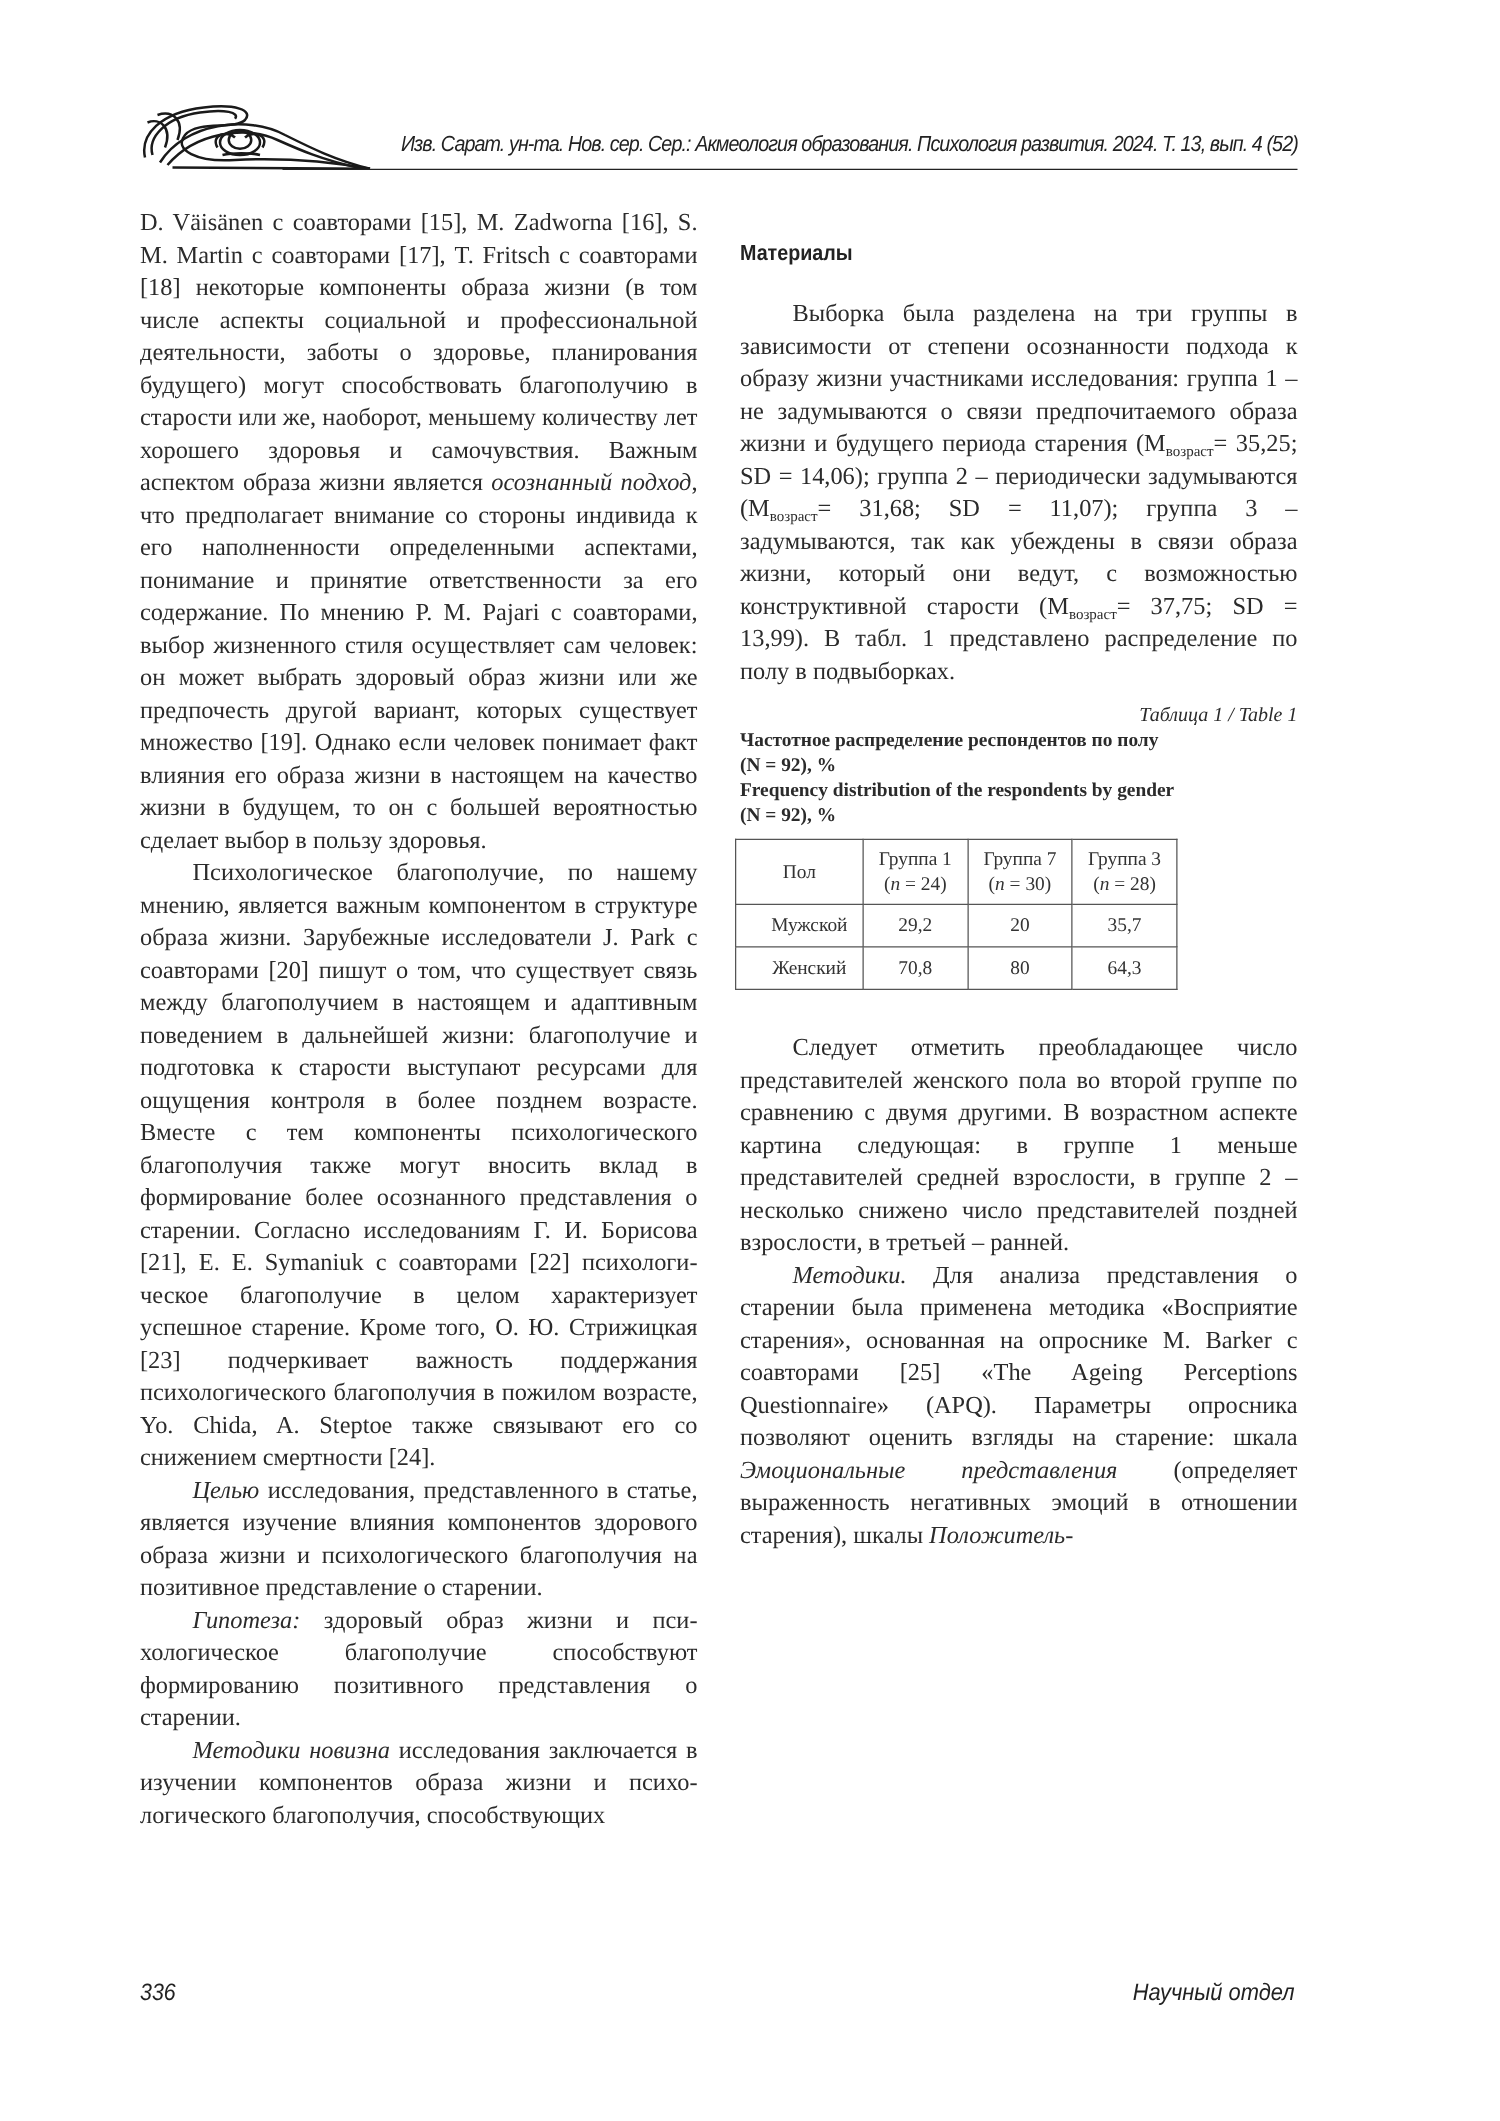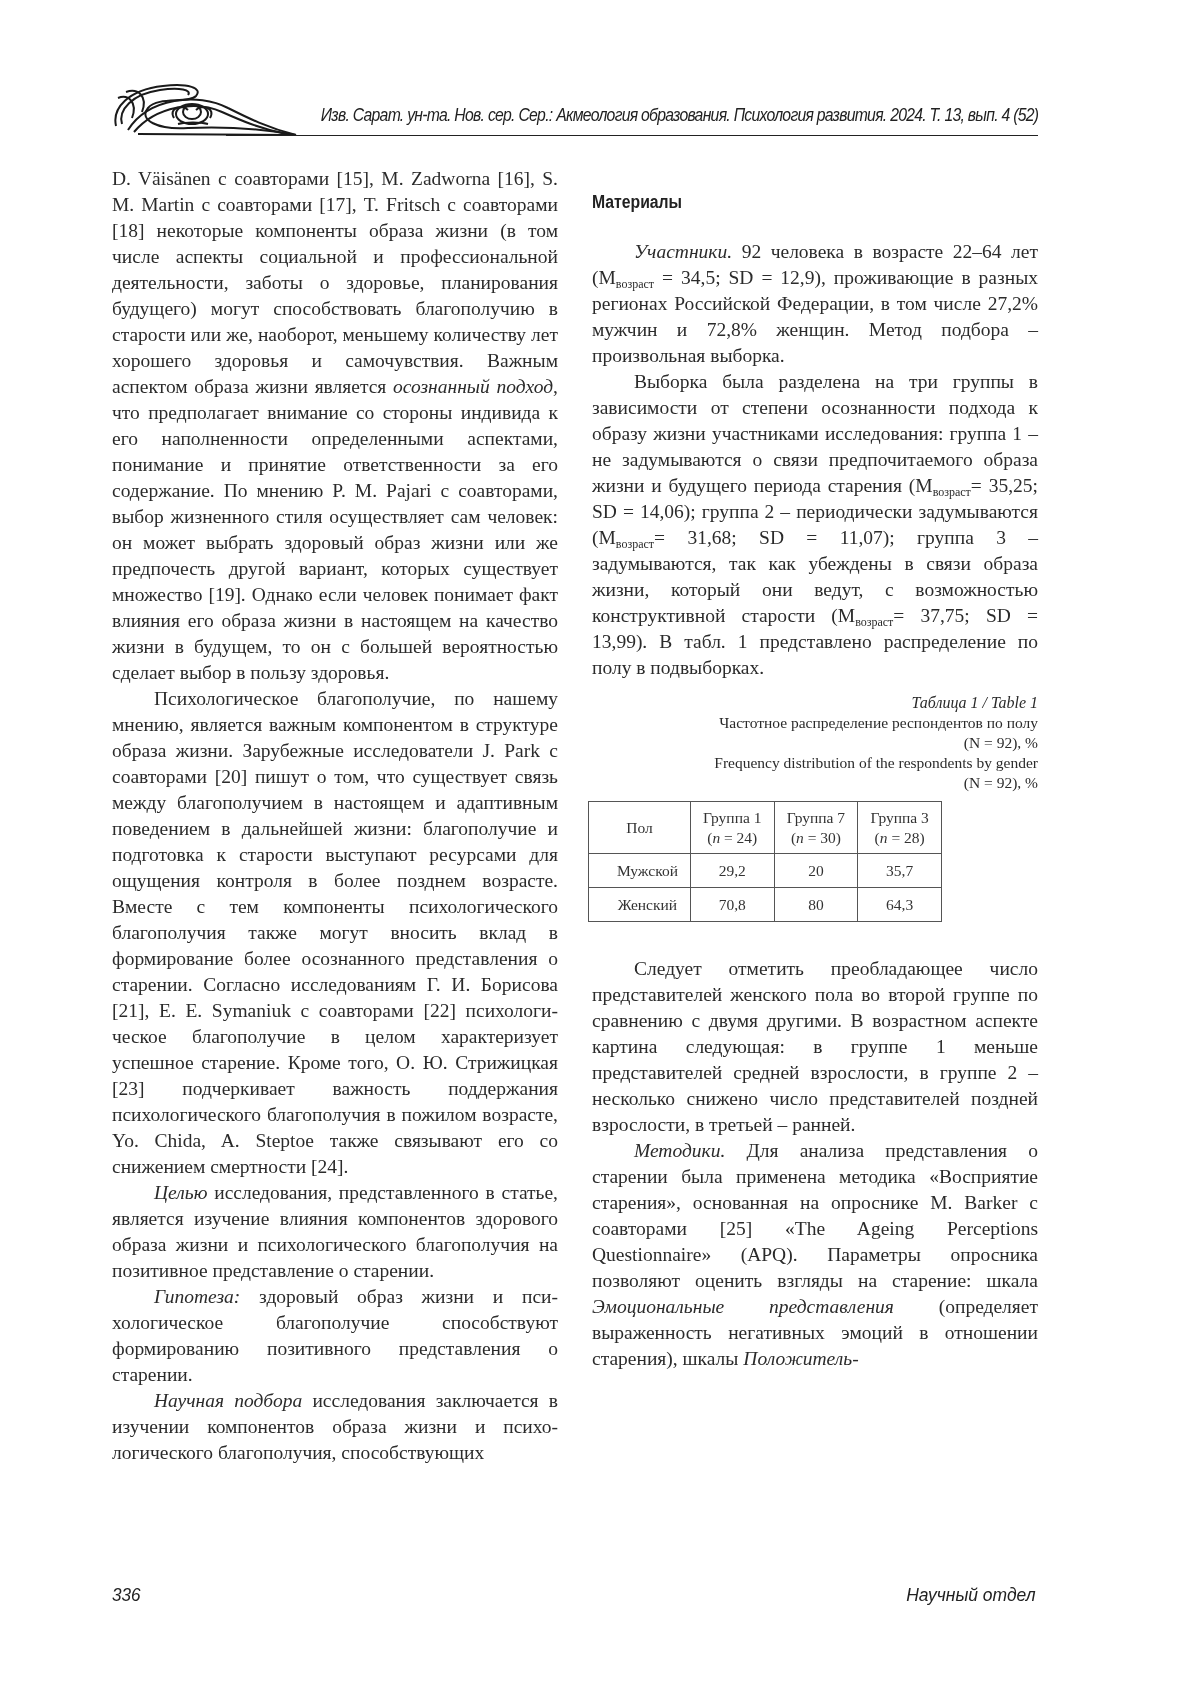--- a/index.html
+++ b/index.html
@@ -17,21 +17,21 @@
   #col-right { left: 592px; }
   .col p { margin: 0; hyphens: manual; }
   .col p.indent { text-indent: 42px; }
   .col em { font-style: italic; }
   .col sub { font-size: 12px; vertical-align: -4px; line-height: 0; }
 
   #materials-heading { font-family: "Liberation Sans", "DejaVu Sans", sans-serif; font-weight: bold; font-size: 17.5px; margin: 23px 0 24px 0 !important; color: #222; transform: scaleX(0.9); transform-origin: left center; text-align: left; }
 
   
   #table-caption-label { text-align: right; font-style: italic; font-size: 16px; line-height: 20px; margin-top: 12px !important; }
-  .tbl-title { text-align: right; font-weight: normal; font-size: 15.5px; line-height: 20px; }
+  .tbl-title { text-align: left; font-weight: bold; font-size: 15.5px; line-height: 20px; }
   #data-table { border-collapse: collapse; width: 354px; margin: 8px 0 0 -4px; font-size: 15.5px; line-height: 20px; color: #333; }
   #data-table td, #data-table th { border: 1.5px solid #555; text-align: center; font-weight: normal; padding: 6px 4px; }
   #data-table thead th { height: 41px; padding: 5px 4px; }
   #data-table tbody td { height: 21px; }
   #data-table tbody td:first-child { padding-left: 18px; padding-right: 2px; }
 
   .after-table { margin-top: 34px !important; }
 
   
   #page-number { position: absolute; left: 112px; top: 1584px; font-family: "Liberation Sans", sans-serif; font-style: italic; font-size: 19px; color: #222; transform: scaleX(0.9); transform-origin: left center; }
@@ -57,26 +57,25 @@
   </svg>
   <div id="header-rule"></div>
   <div id="journal-title">Изв. Сарат. ун-та. Нов. сер. Сер.: Акмеология образования. Психология развития. 2024. Т. 13, вып. 4 (52)</div>
 </div>
 
 <div id="col-left" class="col">
   <p><span>D. Väisänen с соавторами [15], M. Zadworna [16], S. M. Martin с соавторами [17], T. Fritsch с соавторами [18] некоторые компоненты образа жизни (в том числе аспекты социальной и про­фессиональной деятельности, заботы о здоровье, планирования будущего) могут способствовать благополучию в старости или же, наоборот, меньшему количеству лет хорошего здоровья и самочувствия. Важным аспектом образа жизни является </span><em>осознанный подход</em><span>, что предполагает внимание со стороны индивида к его наполнен­ности определенными аспектами, понимание и принятие ответственности за его содержание. По мнению P. M. Pajari с соавторами, выбор жизненного стиля осуществляет сам человек: он может выбрать здоровый образ жизни или же предпочесть другой вариант, которых существу­ет множество [19]. Однако если человек понимает факт влияния его образа жизни в настоящем на качество жизни в будущем, то он с большей вероятностью сделает выбор в пользу здоровья.</span></p>
   <p class="indent">Психологическое благополучие, по наше­му мнению, является важным компонентом в структуре образа жизни. Зарубежные исследо­ватели J. Park с соавторами [20] пишут о том, что существует связь между благополучием в настоящем и адаптивным поведением в даль­нейшей жизни: благополучие и подготовка к старости выступают ресурсами для ощущения контроля в более позднем возрасте. Вместе с тем компоненты психологического благополу­чия также могут вносить вклад в формирование более осознанного представления о старении. Согласно исследованиям Г. И. Борисова [21], E. E. Symaniuk с соавторами [22] психологи­ческое благополучие в целом характеризует успешное старение. Кроме того, О. Ю. Стрижиц­кая [23] подчеркивает важность поддержания психологического благополучия в пожилом возрасте, Yo. Chida, A. Steptoe также связывают его со снижением смертности [24].</p>
   <p class="indent"><em>Целью</em><span> исследования, представленного в статье, является изучение влияния компонентов здорового образа жизни и психологического благополучия на позитивное представление о старении.</span></p>
   <p class="indent"><em>Гипотеза:</em><span> здоровый образ жизни и пси­хологическое благополучие способствуют формированию позитивного представления о старении.</span></p>
-  <p class="indent"><em>Научная подбора</em><span> исследования заключается в изучении компонентов образа жизни и психо­логического благополучия, способствующих</span></p>
+  <p class="indent"><em>Методики новизна</em><span> исследования заключается в изучении компонентов образа жизни и психо­логического благополучия, способствующих</span></p>
 </div>
 
 <div id="col-right" class="col">
   <p id="materials-heading">Материалы</p>
-  <p class="indent"><em>Участники.</em><span> 92 человека в возрасте 22–64 лет (M</span><sub>возраст</sub><span> = 34,5; SD = 12,9), проживающие в разных регионах Российской Федерации, в том числе 27,2% мужчин и 72,8% женщин. Метод подбора – произвольная выборка.</span></p>
   <p class="indent"><span>Выборка была разделена на три группы в зависимости от степени осознанности подхода к образу жизни участниками исследования: группа 1 – не задумываются о связи предпо­читаемого образа жизни и будущего периода старения (M</span><sub>возраст</sub><span>= 35,25; SD = 14,06); группа 2 – периодически задумываются (M</span><sub>возраст</sub><span>= 31,68; SD = 11,07); группа 3 – задумываются, так как убеждены в связи образа жизни, который они ведут, с возможностью конструктивной старо­сти (M</span><sub>возраст</sub><span>= 37,75; SD = 13,99). В табл. 1 пред­ставлено распределение по полу в подвыборках.</span></p>
 
   <p id="table-caption-label">Таблица 1 / Table 1</p>
   <p class="tbl-title"><span>Частотное распределение респондентов по полу</span><br><span>(N = 92), %</span></p>
   <p class="tbl-title"><span>Frequency distribution of the respondents by gender</span><br><span>(N = 92), %</span></p>
 
   <table id="data-table">
     <thead>
       <tr>
         <th>Пол</th>

